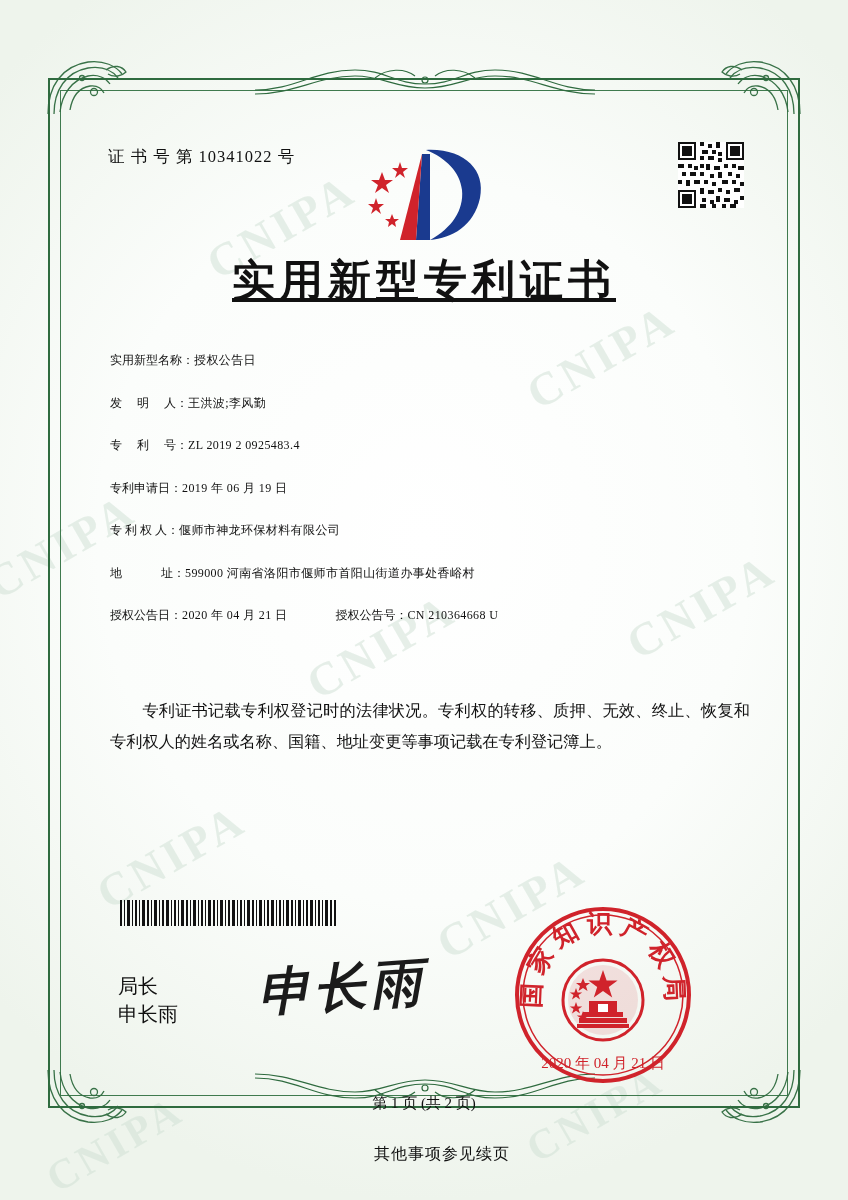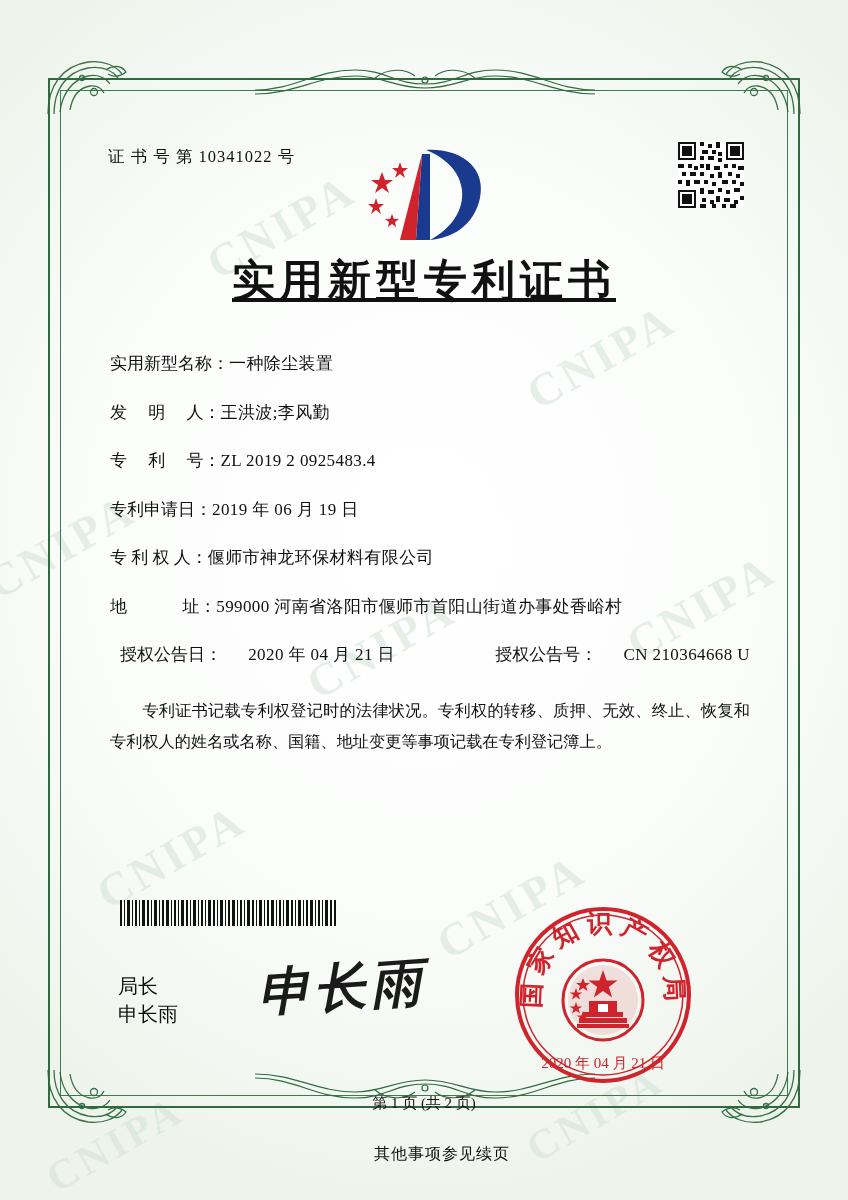--- a/index.html
+++ b/index.html
@@ -130,32 +130,32 @@
   
   .fields {
     position: absolute;
     left: 110px; top: 352px;
     width: 640px;
   }
   .field-row {
     display: flex;
     align-items: baseline;
     margin-bottom: 25.5px;
-    font-size: 17px;
+    font-size: 12px;
     color: #111;
   }
   .field-label {
     white-space: pre;
     font-family: "Liberation Serif", serif;
   }
   .field-value {
     font-family: "Liberation Serif", serif;
     letter-spacing: .4px;
   }
-  .field-row.dual { justify-content: space-between; margin-left: 10px; }
+  .field-row.dual { justify-content: flex-start; }
   .field-gap { display: inline-block; width: 48px; }
 
   
   .paras {
     position: absolute;
     left: 110px; top: 696px;
     width: 640px;
     font-size: 16.2px;
     color: #111;
     line-height: 31px;
@@ -383,21 +383,21 @@
         <rect x="26" y="31" width="3" height="2"></rect>
       </g>
     </svg>
   </div>
 
   <div class="title">实用新型专利证书</div>
 
   <div class="fields">
     <div class="field-row">
       <span class="field-label">实用新型名称：</span>
-      <span class="field-value">一种除尘装置</span>
+      <span class="field-value">授权公告日</span>
     </div>
     <div class="field-row">
       <span class="field-label">发　 明　 人：</span>
       <span class="field-value">王洪波;李风勤</span>
     </div>
     <div class="field-row">
       <span class="field-label">专　 利　 号：</span>
       <span class="field-value">ZL 2019 2 0925483.4</span>
     </div>
     <div class="field-row">

